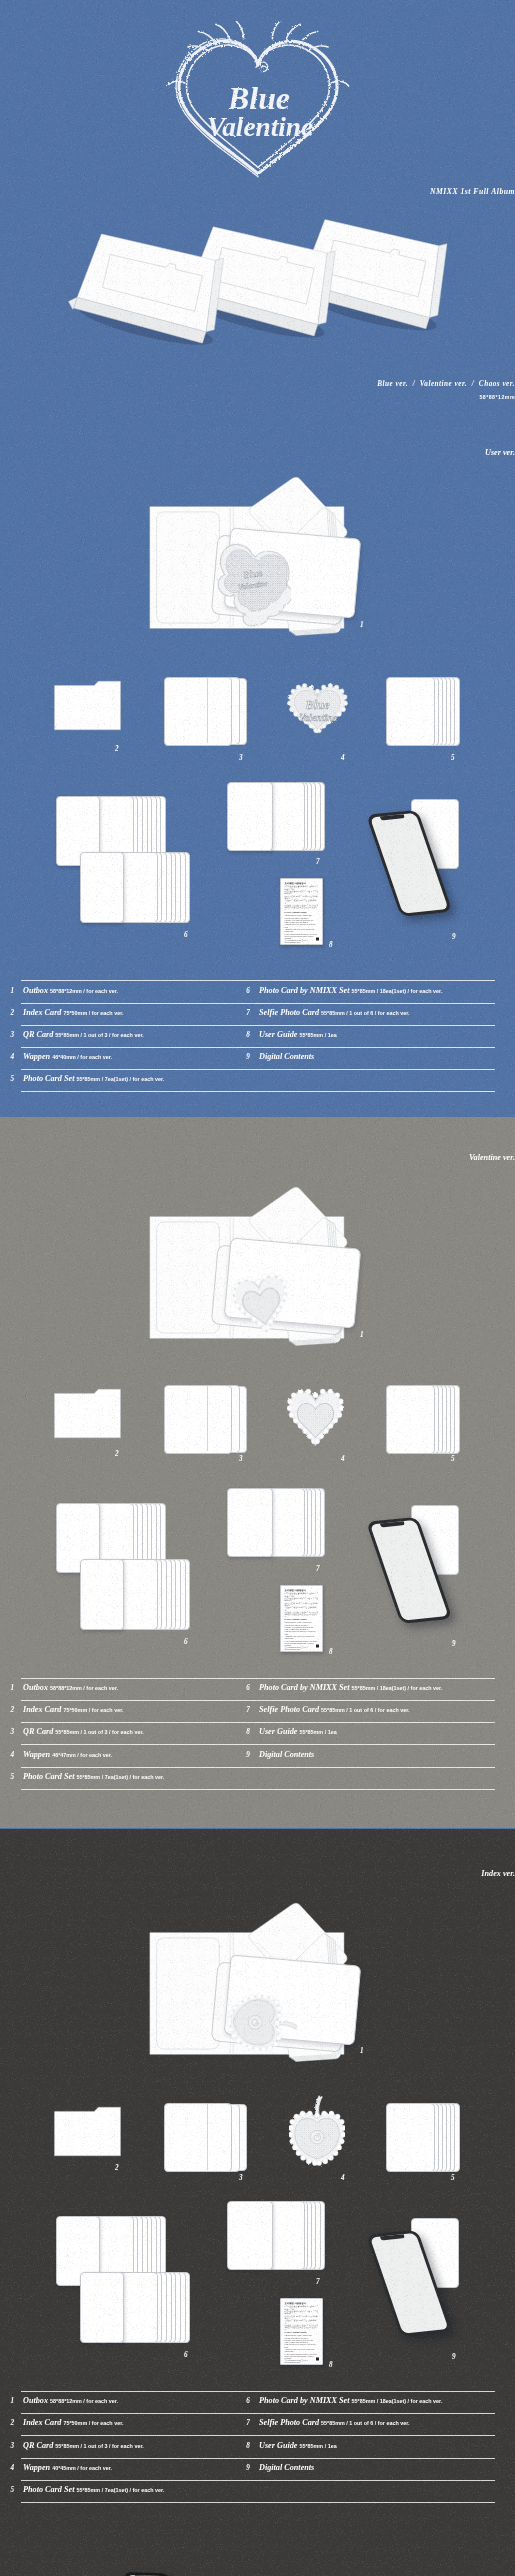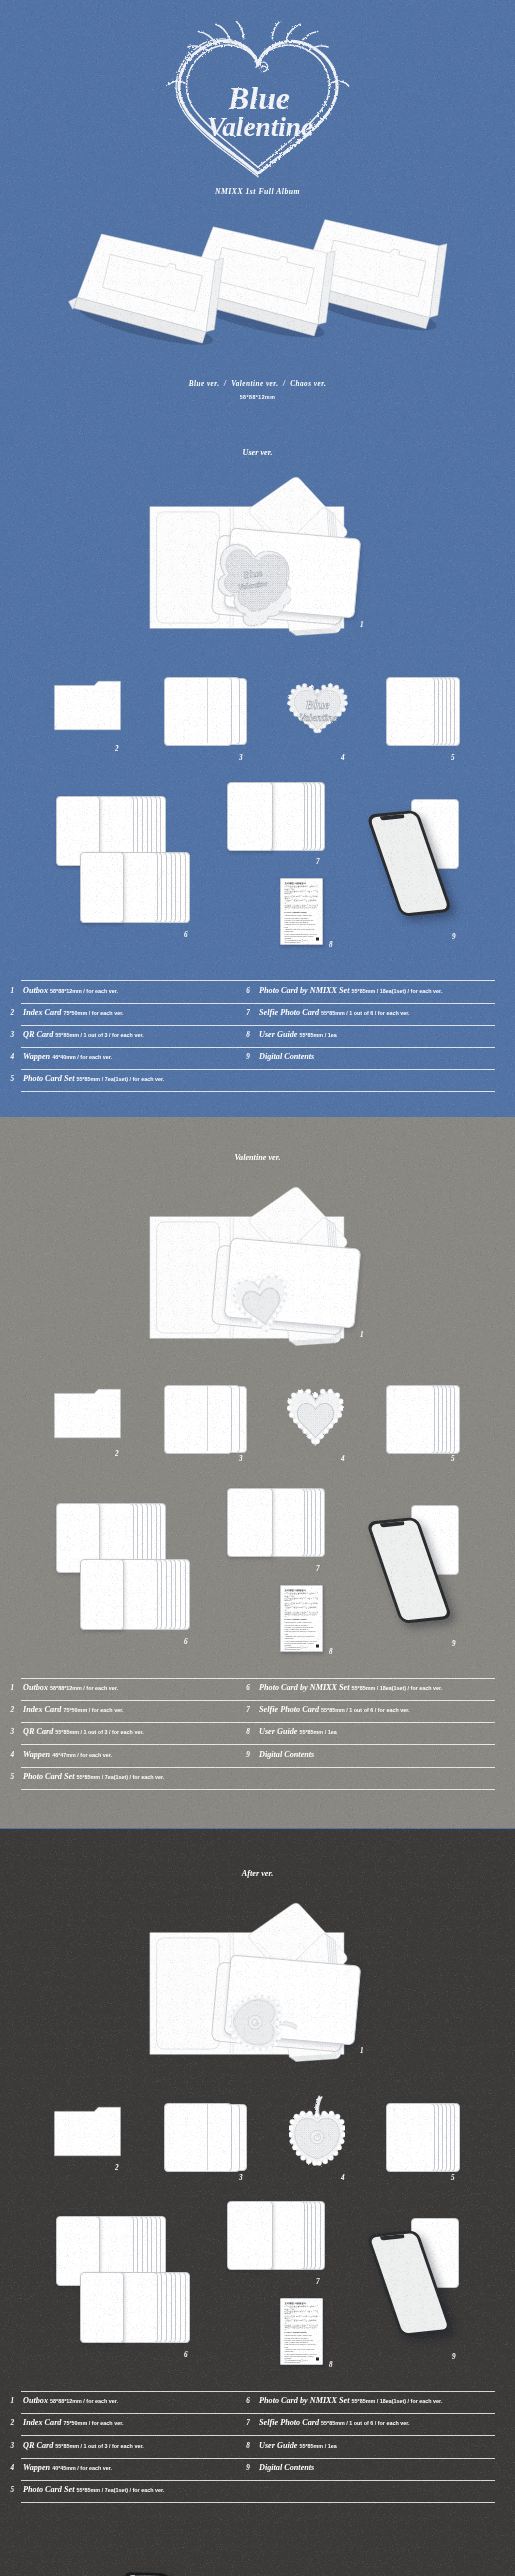--- a/index.html
+++ b/index.html
@@ -2,21 +2,21 @@
 <html style="font-size:8.2px"><head><meta charset="utf-8">
 <style>
 html,body{margin:0;padding:0}
 body{width:515px;font-family:"Liberation Sans",sans-serif}
 #pg{position:relative;width:515px;height:2788px;overflow:hidden;background:#5273a6}
 .abs{position:absolute}
 .dec{font-family:"Liberation Serif",serif;font-style:italic;font-weight:bold;color:#fff}
 .w{background:#fff;border:0.5px solid #c6cacf;position:absolute}
 .r8{border-radius:4.1px}
 .num{font-family:"Liberation Serif",serif;font-style:italic;font-weight:bold;color:#fff;font-size:7.2px;position:absolute}
-.ctr{text-align:center;left:0;width:515px}
+.ctr{text-align:right;left:0;width:515px}
 .rule{position:absolute;left:20.6px;width:474px;height:0.5px;background:rgba(255,255,255,0.8)}
 .spec{font-size:5.4px;color:#fff;font-weight:bold}
 </style></head><body>
 <div id="pg">
 
 <div class="abs" style="top:0;left:0;width:515px;height:1117px;background:#5273a6"></div>
 <div class="abs" style="top:1117px;left:0;width:515px;height:711px;background:#8a8883"></div>
 <div class="abs" style="top:1829px;left:0;width:515px;height:925px;background:#3b3a39"></div>
 
 <svg class="abs" style="left:155px;top:20.6px" width="206" height="160" viewBox="0 0 400 310">
@@ -403,21 +403,21 @@
 <div class="num" style="left:7.2px;top:1773px;width:10.3px;text-align:center">5</div>
 <div class="abs dec" style="left:23px;top:1772px;font-size:8.2px">Photo Card Set <span class="spec" style="font-family:'Liberation Sans';font-style:normal">55*85mm / 7ea(1set) / for each ver.</span></div>
 <div class="num" style="left:243px;top:1684px;width:10.3px;text-align:center">6</div>
 <div class="abs dec" style="left:259px;top:1683px;font-size:8.2px">Photo Card by NMIXX Set <span class="spec" style="font-family:'Liberation Sans';font-style:normal">55*85mm / 18ea(1set) / for each ver.</span></div>
 <div class="num" style="left:243px;top:1706px;width:10.3px;text-align:center">7</div>
 <div class="abs dec" style="left:259px;top:1705px;font-size:8.2px">Selfie Photo Card <span class="spec" style="font-family:'Liberation Sans';font-style:normal">55*85mm / 1 out of 6 / for each ver.</span></div>
 <div class="num" style="left:243px;top:1728px;width:10.3px;text-align:center">8</div>
 <div class="abs dec" style="left:259px;top:1727px;font-size:8.2px">User Guide <span class="spec" style="font-family:'Liberation Sans';font-style:normal">55*85mm / 1ea</span></div>
 <div class="num" style="left:243px;top:1751px;width:10.3px;text-align:center">9</div>
 <div class="abs dec" style="left:259px;top:1750px;font-size:8.2px">Digital Contents <span class="spec" style="font-family:'Liberation Sans';font-style:normal"></span></div>
-<div class="abs dec ctr" style="top:1869px;font-size:8.2px">After ver.</div>
+<div class="abs dec ctr" style="top:1869px;font-size:8.2px">Index ver.</div>
 <svg class="abs" style="left:0;top:1889px" width="515" height="175" viewBox="0 0 1000 340">
 <rect x="291" y="85" width="377" height="236" fill="#fdfdfd" stroke="#c9cdd2"></rect>
 <rect x="304" y="95" width="122" height="216" rx="14" fill="none" stroke="#ccd0d4"></rect>
 <line x1="447" y1="87" x2="447" y2="319" stroke="#d4d7da"></line>
 <line x1="453" y1="87" x2="453" y2="319" stroke="#d9dcdf"></line>
 <path d="M 486 87 L 566 31 Q 576 24 583 32 L 669 125 Q 678 134 671 142 L 592 200 Q 583 206 575 199 L 489 102 Q 480 94 486 87 Z" fill="#fdfdfd" stroke="#ccd0d4"></path>
 <line x1="500" y1="104" x2="590" y2="192" stroke="#dcdfe2"></line>
 <path d="M 553 185.4 L 640 100.4 Q 648 93.4 651 102.4 L 662 307 Q 664 329 652 330 L 574 335 Z" fill="#fdfdfd" stroke="#c9cdd2" stroke-width="1"></path>
 <path d="M 549 182.8 L 636 97.8 Q 644 90.8 647 99.8 L 659 305 Q 661 327 649 328 L 571 333 Z" fill="#fdfdfd" stroke="#c9cdd2" stroke-width="1"></path>
 <path d="M 545 180.2 L 632 95.2 Q 640 88.2 643 97.2 L 656 303 Q 658 325 646 326 L 568 331 Z" fill="#fdfdfd" stroke="#c9cdd2" stroke-width="1"></path>

